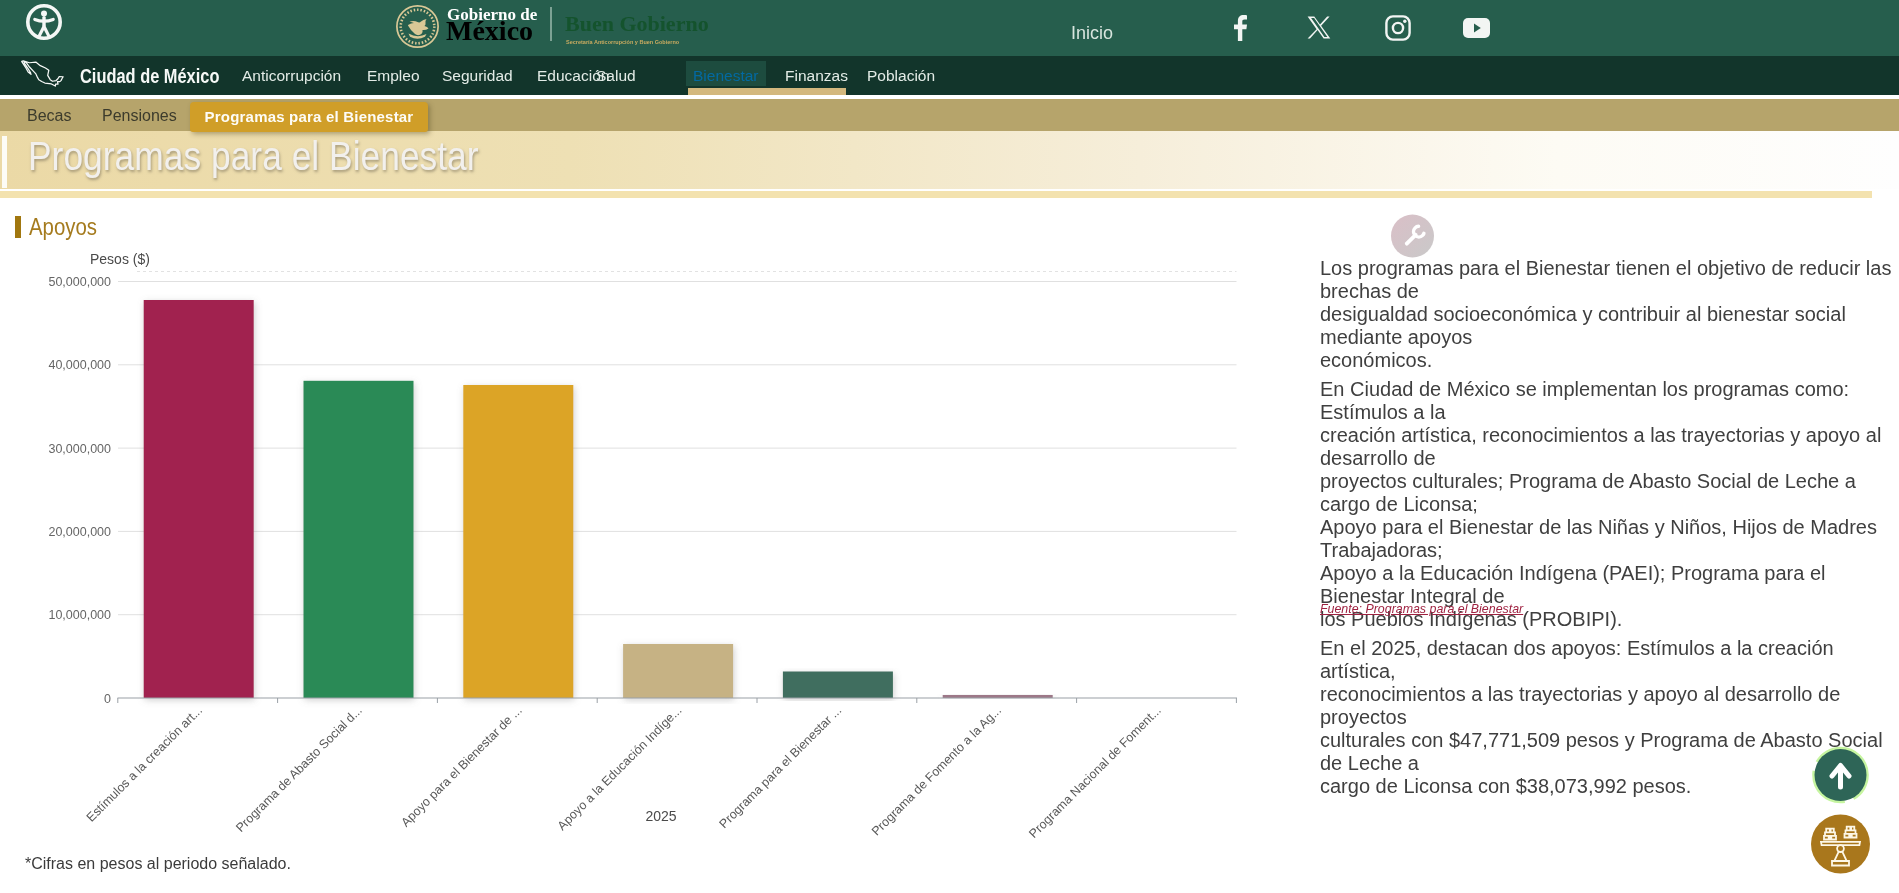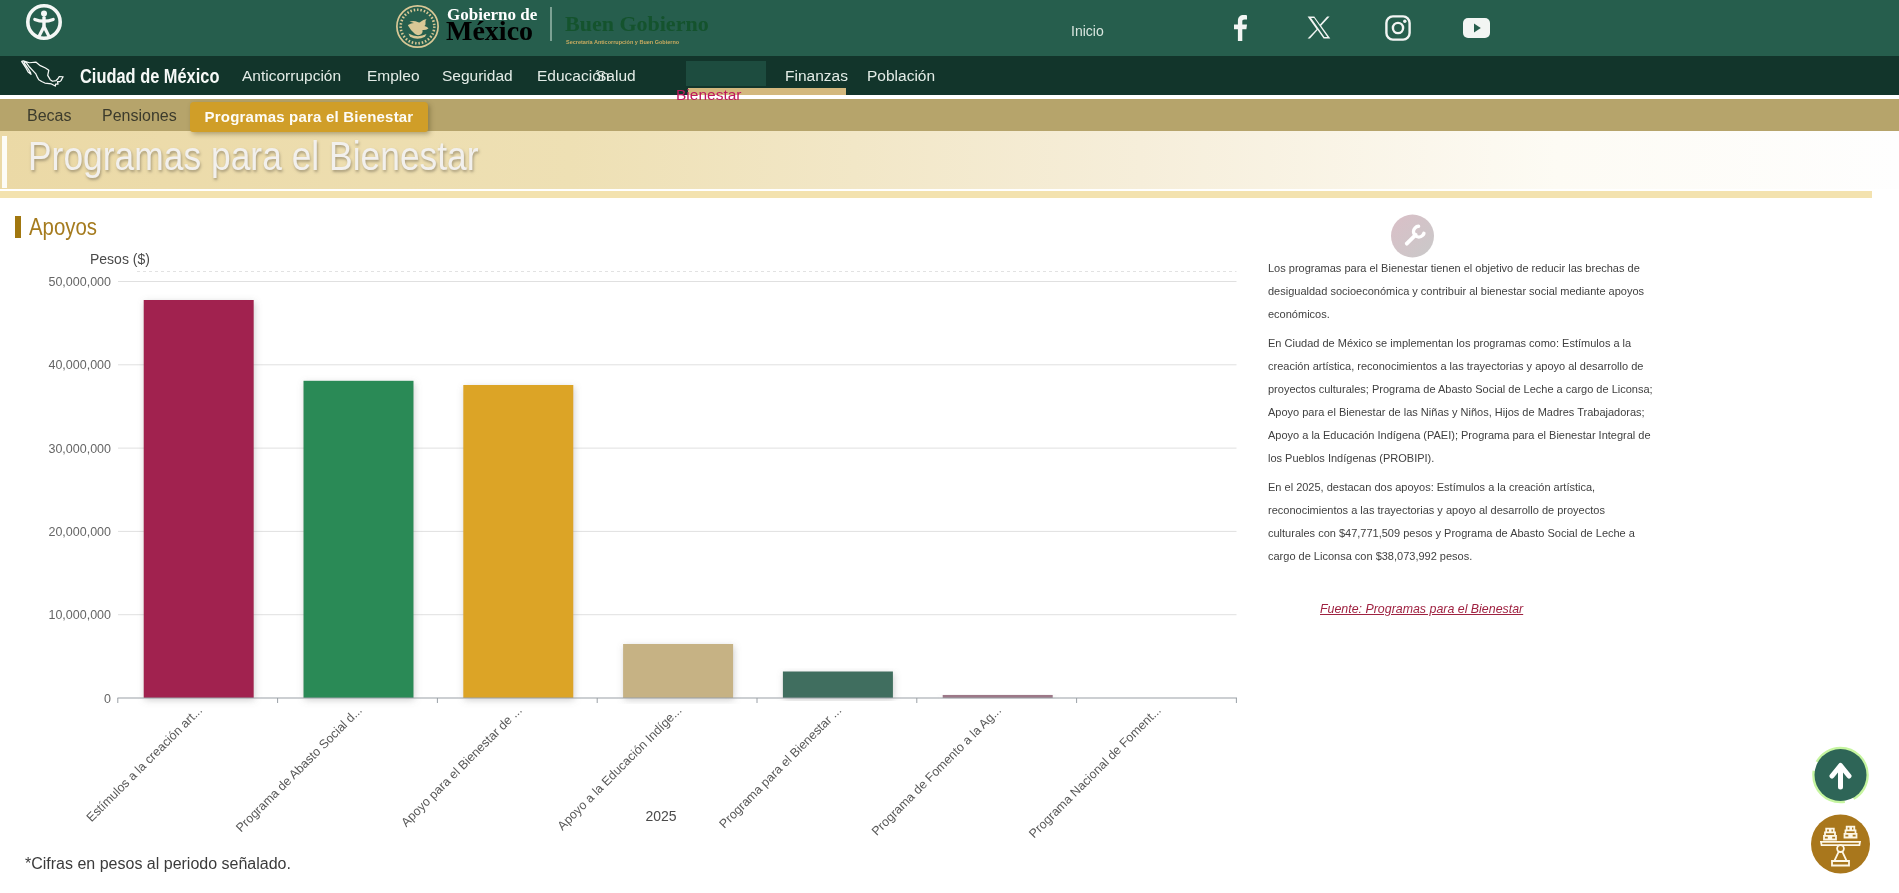--- a/index.html
+++ b/index.html
@@ -15,21 +15,21 @@
   #subnav{left:0;top:99px;width:1899px;height:33px;background:#b6a46b;}
   .sub1{position:absolute;top:99px;height:33px;line-height:33px;color:#3c3b2c;font-size:16px;}
   #actbtn{left:190px;top:3px;width:238px;height:30px;background:#d09e28;border-radius:4px 4px 3px 3px;box-shadow:2px 2px 5px rgba(90,80,40,.45);color:#fdfcf7;font-size:15px;font-weight:bold;letter-spacing:.2px;text-align:center;line-height:30px;}
   #banner{left:0;top:131px;width:1899px;height:58px;background:linear-gradient(90deg,#ebd9a6 0%,#eee0b4 30%,#f6eeda 60%,#fdfbf4 82%,#fefefe 100%);}
   #banner .wbar{position:absolute;left:2px;top:5px;width:5px;height:52px;background:rgba(255,255,255,.9);}
   #btitle{position:absolute;left:28px;top:3px;font-size:40px;color:#f2f0ed;text-shadow:1px 2px 3px rgba(110,100,80,.55);transform:scaleX(0.885);transform-origin:0 50%;}
   #thinline{left:0;top:191px;width:1872px;height:7px;background:#f3e2af;}
   #apoyos{left:29px;top:213px;font-size:24px;color:#a57b1e;transform:scaleX(0.85);transform-origin:0 50%;}
   #apbar{left:15px;top:216px;width:6px;height:22px;background:#a1770f;}
   
-  #rcol{left:1268px;top:257px;width:580px;font-size:11px;line-height:23px;color:#3f3f3f;}
+  #rcol{left:1320px;top:257px;width:580px;font-size:20px;line-height:23px;color:#3f3f3f;}
   #rcol p{margin:0 0 6px 0;}
   #fuente{left:1320px;top:602px;font-size:12.4px;font-style:italic;color:#9f2241;text-decoration:underline;}
   #cifras{left:25px;top:855px;font-size:16px;color:#3b3b3b;}
 </style>
 </head>
 <body>
 <div class="abs" id="h1"></div>
 <div class="abs" id="h2"></div>
 <div class="abs" id="subnav"></div>
 <div class="abs" id="banner">
@@ -52,21 +52,21 @@
   <g fill="#d9c896">
     <path d="M13 21 q3 -2 6 -2 l-4.5 -1.5 q5 -1 8 .5 q2 1 3.5 -.5 q2 -2 5.5 -2.5 q-1.5 2 -1 3.5 q.5 2 -1 3.5 q3 .5 4 2.5 q-3 2 -6 1.5 q.5 3 -2 4.5 q-3 1.5 -5.5 -.5 q-4 -3 -7 -8.5z"></path>
     <path d="M13.5 29.5 q9 5 18 .5 l-1.5 2.8 q-7.5 3.7 -15 0z"></path>
   </g>
 </svg>
 <div class="abs" style="left:447px;top:5px;color:#fff;font-family:'Liberation Serif',serif;font-weight:bold;font-size:17px;">Gobierno de</div>
 <div class="abs" style="left:446px;top:15px;color:#000000;font-family:'Liberation Serif',serif;font-weight:bold;font-size:28px;">México</div>
 <div class="abs" style="left:550px;top:7px;width:2px;height:34px;background:#7da294;"></div>
 <div class="abs" style="left:565px;top:11px;color:#14532d;font-family:'Liberation Serif',serif;font-weight:bold;font-size:22px;">Buen Gobierno</div>
 <div class="abs" style="left:566px;top:38.5px;color:#c9ab60;font-size:5.5px;font-weight:bold;">Secretaría Anticorrupción y Buen Gobierno</div>
-<div class="abs" style="left:1071px;top:23px;color:#d8e5de;font-size:14px;">Inicio</div>
+<div class="abs" style="left:1071px;top:23px;color:#d8e5de;font-size:18px;">Inicio</div>
 
 <svg class="abs" style="left:1232px;top:15px" width="16" height="26" viewBox="0 0 16 26">
   <path d="M10.3 26 V14.2 h4.1 l.6-4.6 h-4.7 V6.7 c0-1.3.4-2.2 2.3-2.2 h2.4 V.4 C14.6.2 13.2 0 11.6 0 8.2 0 5.9 2 5.9 5.9 v3.7 H2 v4.6 h3.9 V26 z" fill="#f2f5f3"></path>
 </svg>
 <svg class="abs" style="left:1307px;top:16px" width="24" height="23" viewBox="0 0 24 22">
   <path d="M14.1 9.3 L22.6 0 h-2.4 l-7.2 8 L7.3 0 H0.6 l9 12.8 L0.6 22 h2.4 l7.6-8.5 6 8.5 h6.7 z M4.1 1.6 h3 l13.3 18.9 h-3 z" fill="#f2f5f3"></path>
 </svg>
 <svg class="abs" style="left:1385px;top:15px" width="26" height="26" viewBox="0 0 26 26">
   <rect x="1.4" y="1.4" width="23.2" height="23.2" rx="6.5" fill="none" stroke="#f2f5f3" stroke-width="2.4"></rect>
   <circle cx="13" cy="13" r="5.1" fill="none" stroke="#f2f5f3" stroke-width="2.4"></circle>
@@ -81,21 +81,21 @@
   <path d="M0.7 1 L2.3 0.7 L8.5 2.5 L14.8 1.8 L19.3 5.4 L24.5 7.8 L27.8 10 L26.7 15.1 L29.2 19.4 L31.5 21 L35.1 20.3 L36.9 18.5 L38.2 16.4 L42.2 16.5 L41.2 18 L40 20.4 L38.9 21.4 L36.4 21.4 L37.1 23.8 L34.6 23.8 L34.3 25.8 L30.4 23.7 L23.9 22.8 L20.7 21.3 L17.8 19.5 L16.6 17.4 L14.9 13.7 L12.8 11.4 L8.7 7 L5.1 2.2 L3.2 1.6 L3.2 2.6 L6.7 7.8 L9.5 12.3 L10 14.1 L7.1 11.8 L4.4 6.8 L0.8 1.4 Z" fill="none" stroke="#f5f8f6" stroke-width="1.25" stroke-linejoin="round" stroke-linecap="round"></path>
 </svg>
 <div class="abs" style="left:80px;top:56px;height:39px;line-height:39px;color:#f6f9f7;font-size:20.5px;font-weight:bold;transform:scaleX(0.8);transform-origin:0 50%;">Ciudad de México</div>
 <div class="abs" id="biebox"></div>
 <div class="abs" id="goldline"></div>
 <div class="abs nav2item" style="left:242px;">Anticorrupción</div>
 <div class="abs nav2item" style="left:367px;">Empleo</div>
 <div class="abs nav2item" style="left:442px;">Seguridad</div>
 <div class="abs nav2item" style="left:537px;">Educación</div>
 <div class="abs nav2item" style="left:596px;">Salud</div>
-<div class="abs nav2item" style="left:676px;color:#be185d;margin-top:19px;">Bienestar</div>
+<div class="abs nav2item" style="left:693px;color:#0369a1;">Bienestar</div>
 <div class="abs nav2item" style="left:785px;">Finanzas</div>
 <div class="abs nav2item" style="left:867px;">Población</div>
 
 <div class="abs sub1" style="left:27px;top:99px;">Becas</div>
 <div class="abs sub1" style="left:102px;top:99px;text-align:right;">Pensiones</div>
 <div class="abs" id="actbtn" style="top:102px;left:190px;">Programas para el Bienestar</div>
 
 <div class="abs" id="apbar"></div>
 <div class="abs" id="apoyos">Apoyos</div>
 

